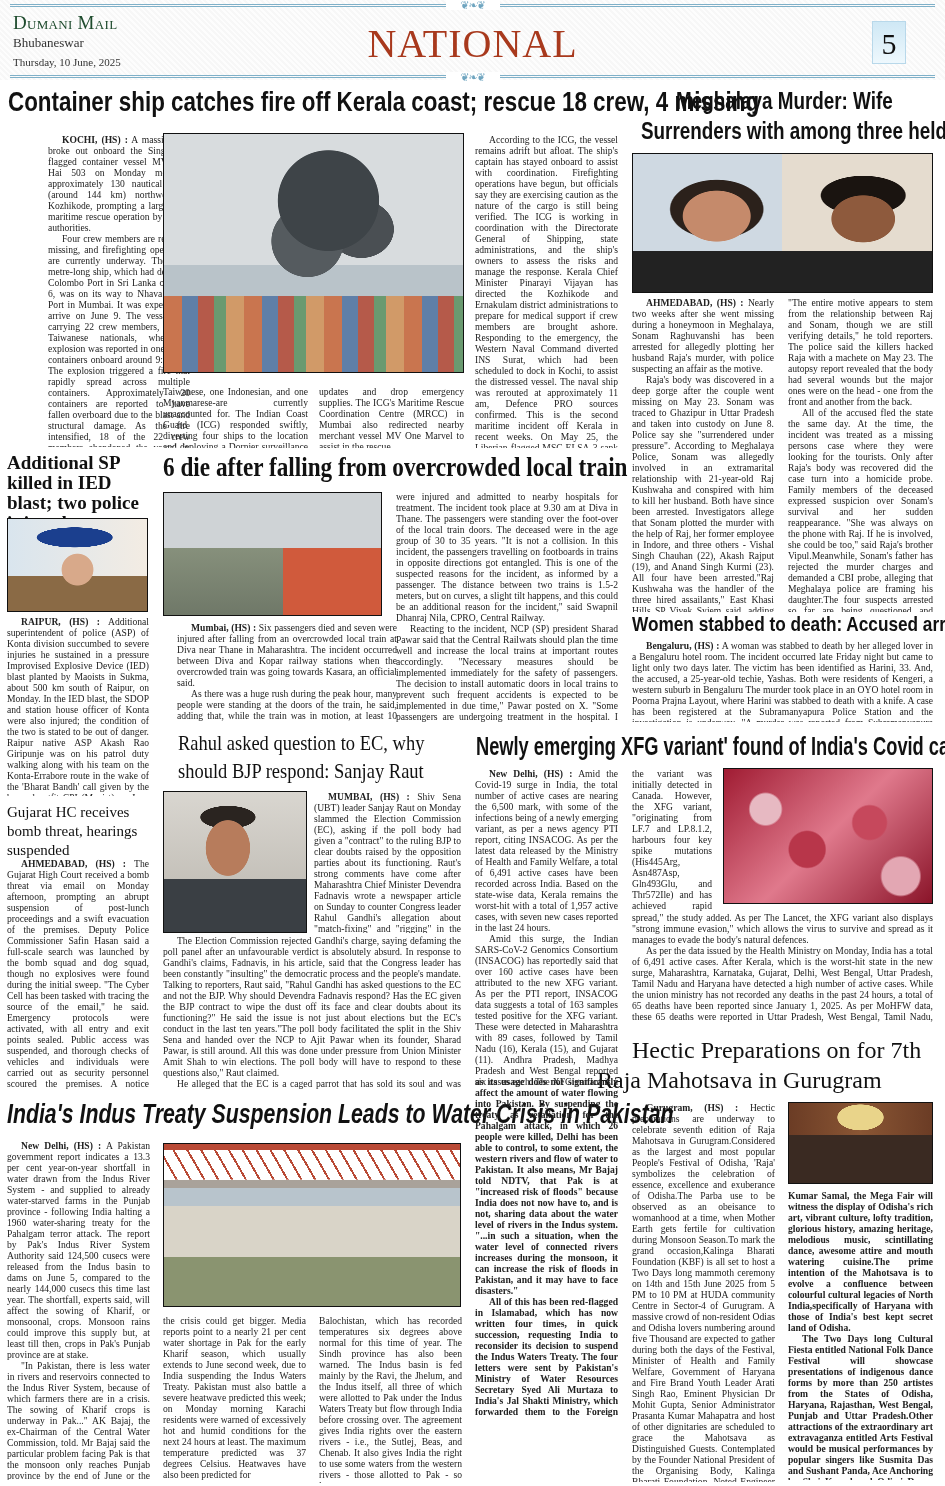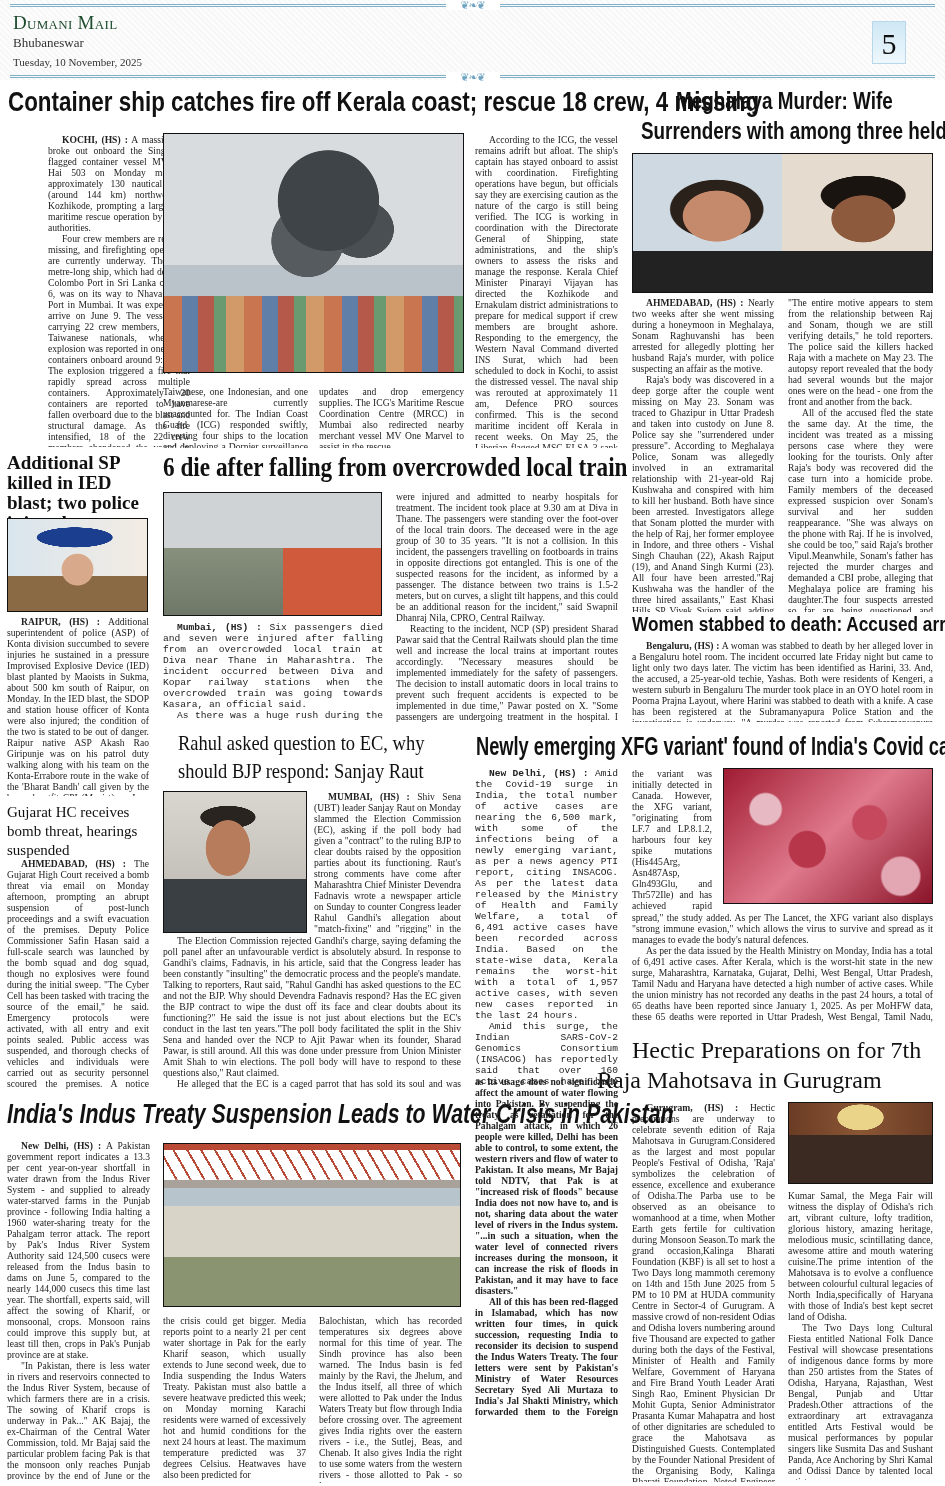--- a/index.html
+++ b/index.html
@@ -80,21 +80,22 @@
       linear-gradient(90deg,#6b3c25,#8a5634,#6b3c25); }
 </style>
 </head>
 <body>
 
 <div class="mast">
   <div class="rule" style="top:4px"></div>
   <div class="ornament" style="top:0">❦❧❦</div>
   <div class="abs paper-name">Dumani Mail</div>
   <div class="abs city">Bhubaneswar</div>
-  <div class="abs dateline">Tuesday, 10 November, 2025</div>
+  <div class="abs dateline">Thursday, 10 June, 2025</div>
+  <div class="abs section">NATIONAL</div>
   <div class="abs pageno">5</div>
   <div class="rule" style="top:75px"></div>
   <div class="ornament" style="top:72px">❦❧❦</div>
 </div>
 
 <div class="hl" style="left:8px;top:86px;font-size:28px;transform:scaleX(0.80);">Container ship catches fire off Kerala coast; rescue 18 crew, 4 missing</div>
 
 <div class="txt" style="left:7px;top:134px;width:142px;height:313px;margin-left:41px;">
   <p><b>KOCHI, (HS) :</b> <span>A massive fire broke out onboard the Singapore-flagged container vessel MV Wan Hai 503 on Monday morning, approximately 130 nautical miles (around 144 km) northwest of Kozhikode, prompting a large-scale maritime rescue operation by Indian authorities.</span></p>
   <p>Four crew members are reported missing, and firefighting operations are currently underway. The 270-metre-long ship, which had departed Colombo Port in Sri Lanka on June 6, was on its way to Nhava Sheva Port in Mumbai. It was expected to arrive on June 9. The vessel was carrying 22 crew members, mostly Taiwanese nationals, when an explosion was reported in one of the containers onboard around 9:30 am. The explosion triggered a fire that rapidly spread across multiple containers. Approximately 20 containers are reported to have fallen overboard due to the blast and structural damage. As the fire intensified, 18 of the 22 crew members abandoned the vessel in life rafts. One crew member sustained serious injuries and is receiving medical attention. Four crew members-two</p>
@@ -119,21 +120,21 @@
 </div>
 
 <div class="hl-serif" style="left:7px;top:453px;font-size:19px;font-weight:bold;line-height:20px;white-space:normal;width:150px;">Additional SP killed in IED blast; two police injured</div>
 <div class="photo officer-img" style="left:7px;top:518px;width:141px;height:94px;"></div>
 <div class="txt" style="left:7px;top:616px;width:142px;height:180px;">
   <p><b>RAIPUR, (HS) :</b> <span>Additional superintendent of police (ASP) of Konta division succumbed to severe injuries he sustained in a pressure Improvised Explosive Device (IED) blast planted by Maoists in Sukma, about 500 km south of Raipur, on Monday. In the IED blast, the SDOP and station house officer of Konta were also injured; the condition of the two is stated to be out of danger. Raipur native ASP Akash Rao Giripunje was on his patrol duty walking along with his team on the Konta-Errabore route in the wake of the 'Bharat Bandh' call given by the banned outfit CPI (Maoist) on June 10, when the blast occurred.</span></p>
 </div>
 
 <div class="hl-serif" style="left:163px;top:452px;font-size:27px;font-weight:bold;transform:scaleX(0.86);transform-origin:left top;">6 die after falling from overcrowded local train</div>
 <div class="photo train-img" style="left:163px;top:492px;width:219px;height:124px;"></div>
-<div class="txt" style="left:163px;top:622px;width:220px;height:100px;font-family:Liberation Mono, monospace;">
+<div class="txt" style="left:177px;top:622px;width:220px;height:100px;">
   <p><b>Mumbai, (HS) :</b> <span>Six passengers died and seven were injured after falling from an overcrowded local train at Diva near Thane in Maharashtra. The incident occurred between Diva and Kopar railway stations when the overcrowded train was going towards Kasara, an official said.</span></p>
   <p>As there was a huge rush during the peak hour, many people were standing at the doors of the train, he said, adding that, while the train was in motion, at least 10 passengers fell down. Among the passengers, six died while the remaining</p>
 </div>
 <div class="txt" style="left:396px;top:491px;width:222px;height:232px;">
   <p style="text-indent:0">were injured and admitted to nearby hospitals for treatment. The incident took place at 9.30 am at Diva in Thane. The passengers were standing over the foot-over of the local train doors. The deceased were in the age group of 30 to 35 years. "It is not a collision. In this incident, the passengers travelling on footboards in trains in opposite directions got entangled. This is one of the suspected reasons for the incident, as informed by a passenger. The distance between two trains is 1.5-2 meters, but on curves, a slight tilt happens, and this could be an additional reason for the incident," said Swapnil Dhanraj Nila, CPRO, Central Railway.</p>
   <p>Reacting to the incident, NCP (SP) president Sharad Pawar said that the Central Railwats should plan the time well and increase the local trains at important routes accordingly. "Necessary measures should be implemented immediately for the safety of passengers. The decision to install automatic doors in local trains to prevent such frequent accidents is expected to be implemented in due time," Pawar posted on X. "Some passengers are undergoing treatment in the hospital. I pray that their health will improve soon," he said while expressing condolences.</p>
 </div>
 
 <div class="hl" style="left:632px;top:612px;font-size:21px;transform:scaleX(0.82);">Women stabbed to death: Accused arrestg</div>
 <div class="txt" style="left:632px;top:640px;width:301px;height:82px;">
@@ -150,38 +151,38 @@
 <div class="photo raut-img" style="left:163px;top:791px;width:144px;height:142px;"></div>
 <div class="txt" style="left:314px;top:791px;width:147px;height:142px;">
   <p><b>MUMBAI, (HS) :</b> <span>Shiv Sena (UBT) leader Sanjay Raut on Monday slammed the Election Commission (EC), asking if the poll body had given a "contract" to the ruling BJP to clear doubts raised by the opposition parties about its functioning. Raut's strong comments have come after Maharashtra Chief Minister Devendra Fadnavis wrote a newspaper article on Sunday to counter Congress leader Rahul Gandhi's allegation about "match-fixing" and "rigging" in the 2024 Maharashtra assembly polls.</span></p>
 </div>
 <div class="txt" style="left:163px;top:935px;width:298px;height:155px;">
   <p>The Election Commission rejected Gandhi's charge, saying defaming the poll panel after an unfavourable verdict is absolutely absurd. In response to Gandhi's claims, Fadnavis, in his article, said that the Congress leader has been constantly "insulting" the democratic process and the people's mandate. Talking to reporters, Raut said, "Rahul Gandhi has asked questions to the EC and not the BJP. Why should Devendra Fadnavis respond? Has the EC given the BJP contract to wipe the dust off its face and clear doubts about its functioning?" He said the issue is not just about elections but the EC's conduct in the last ten years."The poll body facilitated the split in the Shiv Sena and handed over the NCP to Ajit Pawar when its founder, Sharad Pawar, is still around. All this was done under pressure from Union Minister Amit Shah to win elections. The poll body will have to respond to these questions also," Raut claimed.</p>
   <p>He alleged that the EC is a caged parrot that has sold its soul and was working as a branch of the BJP.</p>
 </div>
 
 <div class="hl" style="left:476px;top:732px;font-size:25px;transform:scaleX(0.73);">Newly emerging XFG variant' found of India's Covid cases</div>
-<div class="txt" style="left:475px;top:768px;width:143px;height:320px;font-family:Liberation Mono, monospace;">
+<div class="txt" style="left:475px;top:768px;width:143px;height:320px;">
   <p><b>New Delhi, (HS) :</b> <span>Amid the Covid-19 surge in India, the total number of active cases are nearing the 6,500 mark, with some of the infections being of a newly emerging variant, as per a news agency PTI report, citing INSACOG. As per the latest data released by the Ministry of Health and Family Welfare, a total of 6,491 active cases have been recorded across India. Based on the state-wise data, Kerala remains the worst-hit with a total of 1,957 active cases, with seven new cases reported in the last 24 hours.</span></p>
   <p>Amid this surge, the Indian SARS-CoV-2 Genomics Consortium (INSACOG) has reportedly said that over 160 active cases have been attributed to the new XFG variant. As per the PTI report, INSACOG data suggests a total of 163 samples tested positive for the XFG variant. These were detected in Maharashtra with 89 cases, followed by Tamil Nadu (16), Kerala (15), and Gujarat (11). Andhra Pradesh, Madhya Pradesh and West Bengal reported six cases each. The XFG variant is a descendant of the Omicron subvariant of the coronavirus. As per a study issued by The Lancet,</p>
 </div>
 <div class="txt" style="left:632px;top:768px;width:80px;height:143px;">the variant was initially detected in Canada. However, the XFG variant, "originating from LF.7 and LP.8.1.2, harbours four key spike mutations (His445Arg, Asn487Asp, Gln493Glu, and Thr572Ile) and has achieved rapid global</div>
 <div class="photo covid-img" style="left:723px;top:768px;width:210px;height:136px;"></div>
 <div class="txt" style="left:632px;top:912px;width:301px;height:112px;">
   <p style="text-indent:0">spread," the study added. As per The Lancet, the XFG variant also displays "strong immune evasion," which allows the virus to survive and spread as it manages to evade the body's natural defences.</p>
   <p>As per the data issued by the Health Ministry on Monday, India has a total of 6,491 active cases. After Kerala, which is the worst-hit state in the new surge, Maharashtra, Karnataka, Gujarat, Delhi, West Bengal, Uttar Pradesh, Tamil Nadu and Haryana have detected a high number of active cases. While the union ministry has not recorded any deaths in the past 24 hours, a total of 65 deaths have been reported since January 1, 2025. As per MoHFW data, these 65 deaths were reported in Uttar Pradesh, West Bengal, Tamil Nadu, Punjab, Maharashtra, Madhya Pradesh, Kerala, Karnataka, Gujarat and Delhi.</p>
 </div>
 
 <div class="hl-serif" style="left:632px;top:1036px;font-size:24px;line-height:28px;">Hectic Preparations on for 7th</div>
 <div class="hl-serif" style="left:597px;top:1066px;font-size:24px;line-height:28px;">Raja Mahotsava in Gurugram</div>
 <div class="txt" style="left:632px;top:1102px;width:143px;height:380px;">
   <p><b>Gurugram, (HS) :</b> <span>Hectic preparations are underway to celebrate seventh edition of Raja Mahotsava in Gurugram.Considered as the largest and most popular People's Festival of Odisha, 'Raja' symbolizes the celebration of essence, excellence and exuberance of Odisha.The Parba use to be observed as an obeisance to womanhood at a time, when Mother Earth gets fertile for cultivation during Monsoon Season.To mark the grand occasion,Kalinga Bharati Foundation (KBF) is all set to host a Two Days long mammoth ceremony on 14th and 15th June 2025 from 5 PM to 10 PM at HUDA community Centre in Sector-4 of Gurugram. A massive crowd of non-resident Odias and Odisha lovers numbering around five Thousand are expected to gather during both the days of the Festival, Minister of Health and Family Welfare, Government of Haryana and Fire Brand Youth Leader Arati Singh Rao, Eminent Physician Dr Mohit Gupta, Senior Administrator Prasanta Kumar Mahapatra and host of other dignitaries are scheduled to grace the Mahotsava as Distinguished Guests. Contemplated by the Founder National President of the Organising Body, Kalinga Bharati Foundation, Noted Engineer cum Social Leader Akshay</span></p>
 </div>
 <div class="photo meeting-img" style="left:788px;top:1102px;width:145px;height:82px;"></div>
-<div class="txt" style="left:788px;top:1190px;width:145px;height:290px;">
+<div class="txt" style="left:788px;top:1190px;width:145px;height:290px;font-weight:bold;">
   <p style="text-indent:0">Kumar Samal, the Mega Fair will witness the display of Odisha's rich art, vibrant culture, lofty tradition, glorious history, amazing heritage, melodious music, scintillating dance, awesome attire and mouth watering cuisine.The prime intention of the Mahotsava is to evolve a confluence between colourful cultural legacies of North India,specifically of Haryana with those of India's best kept secret land of Odisha.</p>
   <p>The Two Days long Cultural Fiesta entitled National Folk Dance Festival will showcase presentations of indigenous dance forms by more than 250 artistes from the States of Odisha, Haryana, Rajasthan, West Bengal, Punjab and Uttar Pradesh.Other attractions of the extraordinary art extravaganza entitled Arts Festival would be musical performances by popular singers like Susmita Das and Sushant Panda, Ace Anchoring by Shri Kamal and Odissi Dance by talented local artistes.</p>
 </div>
 
 <div class="hl" style="left:7px;top:1098px;font-size:28px;font-style:italic;transform:scaleX(0.76);">India's Indus Treaty Suspension Leads to Water Crisis in Pakistan</div>
 <div class="txt" style="left:7px;top:1140px;width:143px;height:340px;">
   <p><b>New Delhi, (HS) :</b> <span>A Pakistan government report indicates a 13.3 per cent year-on-year shortfall in water drawn from the Indus River System - and supplied to already water-starved farms in the Punjab province - following India halting a 1960 water-sharing treaty for the Pahalgam terror attack. The report by Pak's Indus River System Authority said 124,500 cusecs were released from the Indus basin to dams on June 5, compared to the nearly 144,000 cusecs this time last year. The shortfall, experts said, will affect the sowing of Kharif, or monsoonal, crops. Monsoon rains could improve this supply but, at least till then, crops in Pak's Punjab province are at stake.</span></p>
   <p>"In Pakistan, there is less water in rivers and reservoirs connected to the Indus River System, because of which farmers there are in a crisis. The sowing of Kharif crops is underway in Pak..." AK Bajaj, the ex-Chairman of the Central Water Commission, told. Mr Bajaj said the particular problem facing Pak is that the monsoon only reaches Punjab province by the end of June or the first week of July. Till then, he said,</p>
 </div>
 <div class="photo river-img" style="left:163px;top:1143px;width:298px;height:164px;"></div>

